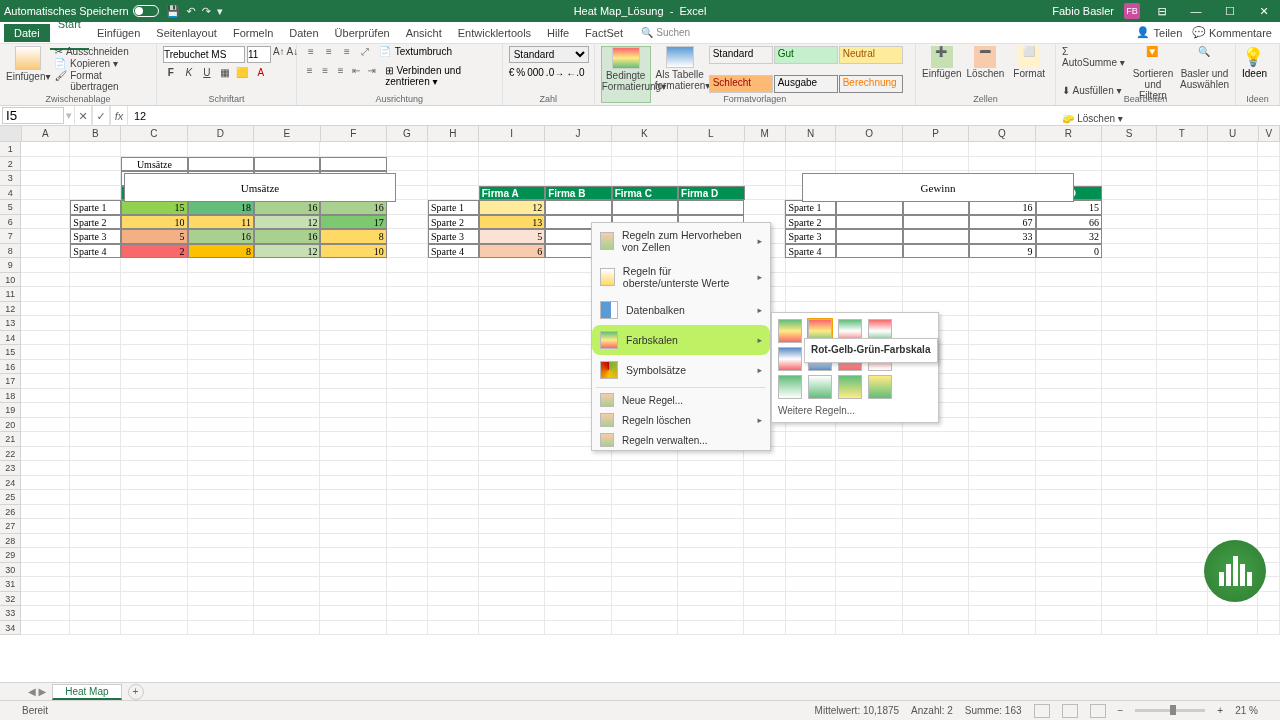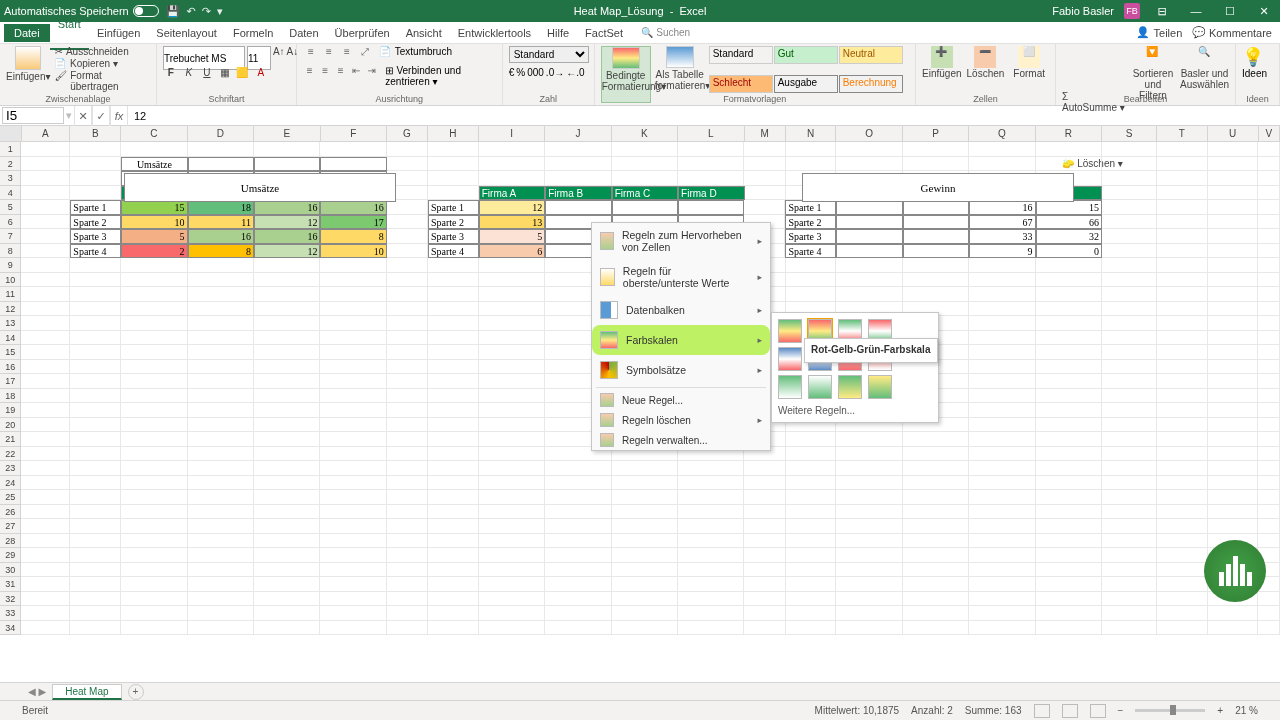--- a/index.html
+++ b/index.html
@@ -29,52 +29,52 @@
 
 .ribbon { height: 62px; background: #f3f2f1; display: flex; border-bottom: 1px solid #d4d4d4; font-size: 10px; }
 .group { border-right: 1px solid #e1e1e1; padding: 2px 6px; display: flex; flex-direction: column; position: relative; }
 .group .label { position: absolute; bottom: 1px; left: 0; right: 0; text-align: center; color: #666; font-size: 9px; }
 .group .content { display: flex; gap: 4px; flex: 1; }
 .clip .content { flex-direction: row; }
 .clip .paste { text-align: center; color: #444; }
 .clip .paste .icon { width: 26px; height: 24px; background: linear-gradient(#fff,#f9c97a); border: 1px solid #ccc; margin: 0 auto 1px; }
 .clip .sub { display: flex; flex-direction: column; gap: 1px; color: #444; font-size: 10px;}
 .clip .sub span { display: flex; gap: 3px; }
-.font select, .font input { font-size: 10px; height: 24px; border: 1px solid #ababab; background: #fff;}
+.font select, .font input { font-size: 10px; height: 17px; border: 1px solid #ababab; background: #fff;}
 .font .row { display: flex; gap: 2px; margin-bottom: 2px; }
 .font .btn { width: 16px; height: 16px; text-align: center; color: #444; }
 .align .row { display: flex; gap: 2px; }
 .align .btn { width: 16px; height: 14px; color: #666; text-align: center; }
 .numfmt select { font-size: 10px; width: 80px; height: 17px; border: 1px solid #ababab;}
 .numfmt .row { display: flex; gap: 2px; }
 .styles .big { text-align: center; width: 50px; color: #444; }
 .styles .big .icon { width: 28px; height: 22px; margin: 0 auto 1px; border: 1px solid #ccc; }
 .styles .gallery { display: grid; grid-template-columns: repeat(3, 64px); gap: 1px; }
 .styles .gallery .cell { height: 18px; border: 1px solid #ccc; padding: 1px 3px; font-size: 10px; }
 .cells .big, .edit .big { text-align: center; width: 42px; color: #444; }
 .cells .big .icon, .edit .big .icon { width: 22px; height: 22px; margin: 0 auto;}
-.edit .sub { display: flex; flex-direction: column; gap: 17px; font-size: 10px; color: #444; margin-top: 45px;}
+.edit .sub { display: flex; flex-direction: column; gap: 17px; font-size: 10px; color: #444;}
 
 
 .fbar { height: 20px; border-bottom: 1px solid #d4d4d4; display: flex; align-items: center; font-size: 11px; }
 .fbar .namebox { width: 62px; border: 1px solid #ccc; height: 17px; padding: 0 3px; margin: 0 2px;}
 .fbar .fxbtn { width: 18px; text-align: center; color: #666; border-left: 1px solid #e1e1e1; border-right: 1px solid #e1e1e1; height: 20px; line-height: 20px;}
 .fbar .fval { padding-left: 6px; }
 
 
 .sheet { position: relative; height: 522px; overflow: hidden; }
 .colhdr { display: flex; height: 16px; background: #f3f2f1; font-size: 10px; color: #444; }
 .colhdr .rh { width: 22px; border-right: 1px solid #d4d4d4; border-bottom: 1px solid #d4d4d4; background: #e6e6e6;}
 .colhdr .ch { border-right: 1px solid #d4d4d4; border-bottom: 1px solid #d4d4d4; text-align: center; line-height: 16px; }
 .gridbody { height: 506px; overflow: hidden; }
 .row { display: flex; height: 14.5px; }
 .row .rh { width: 22px; text-align: center; font-size: 9px; color: #444; background: #f3f2f1; border-right: 1px solid #d4d4d4; border-bottom: 1px solid #d4d4d4; line-height: 14px;}
 .row .cell { border-right: 1px solid #e8e8e8; border-bottom: 1px solid #e8e8e8; font-size: 10px; padding: 0 2px; line-height: 14px; overflow: hidden;}
 .row .cell.num { text-align: right; }
-.hdr { background: #009051; color: #fff; font-weight: normal; border: 1px solid #888 !important; text-align: left; padding-left: 4px;}
+.hdr { background: #009051; color: #fff; font-weight: bold; border: 1px solid #888 !important; text-align: left; padding-left: 4px;}
 .tblhdr { border: 1px solid #888 !important; text-align: center; font-family: "Trebuchet MS"; }
 .sparte { border: 1px solid #888 !important; font-family: "Trebuchet MS"; padding-left: 2px;}
 .val { border: 1px solid #888 !important; font-family: "Trebuchet MS"; }
 
 
 .cA{width:50px}.cB{width:52px}.cC{width:68px}.cD{width:68px}.cE{width:68px}.cF{width:68px}.cG{width:42px}.cH{width:52px}.cI{width:68px}.cJ{width:68px}.cK{width:68px}.cL{width:68px}.cM{width:42px}.cN{width:52px}.cO{width:68px}.cP{width:68px}.cQ{width:68px}.cR{width:68px}.cS{width:56px}.cT{width:52px}.cU{width:52px}.cV{width:22px}
 
 
 .cfmenu { position: absolute; left: 591px; top: 96px; width: 180px; background: #f9f9f9; border: 1px solid #c6c6c6; box-shadow: 2px 2px 4px rgba(0,0,0,.2); font-size: 10.5px; z-index: 10;}
 .cfmenu .item { display: flex; align-items: center; padding: 6px 8px; gap: 8px; color: #333; position: relative;}

